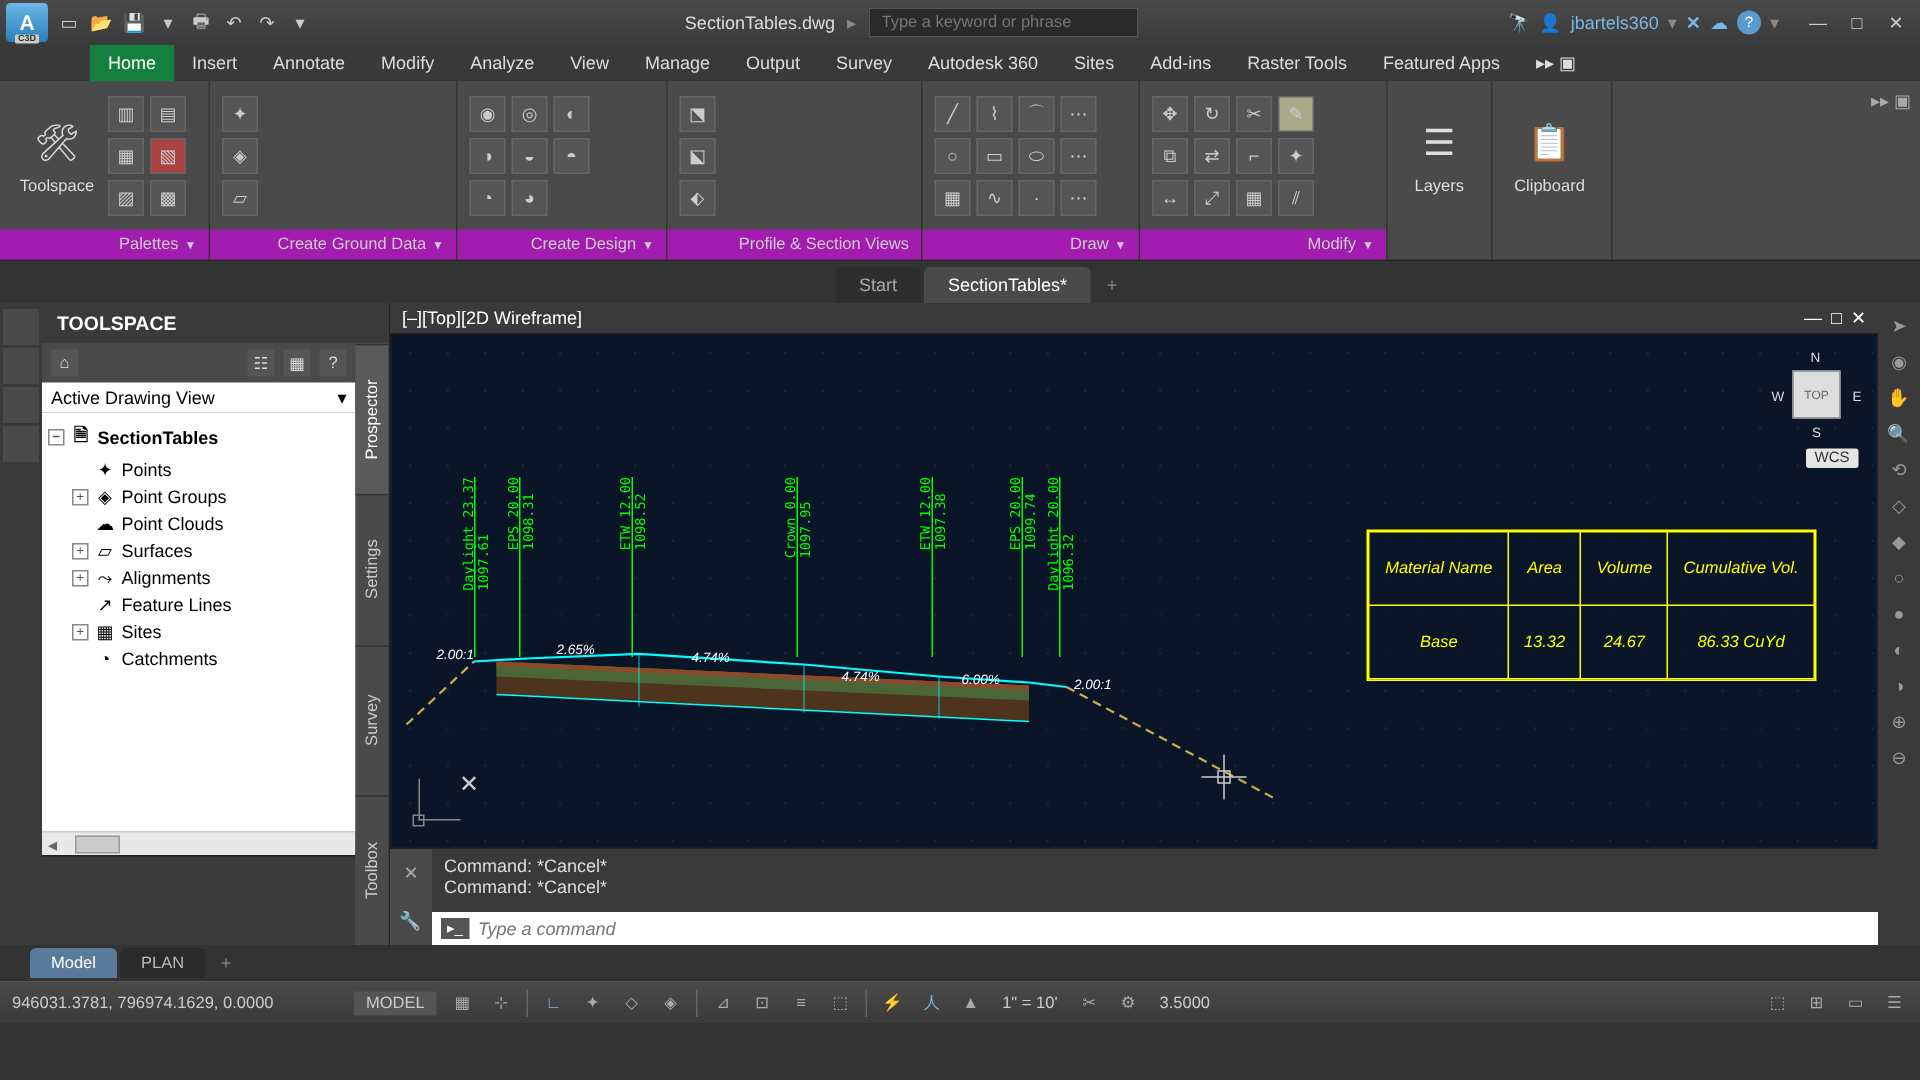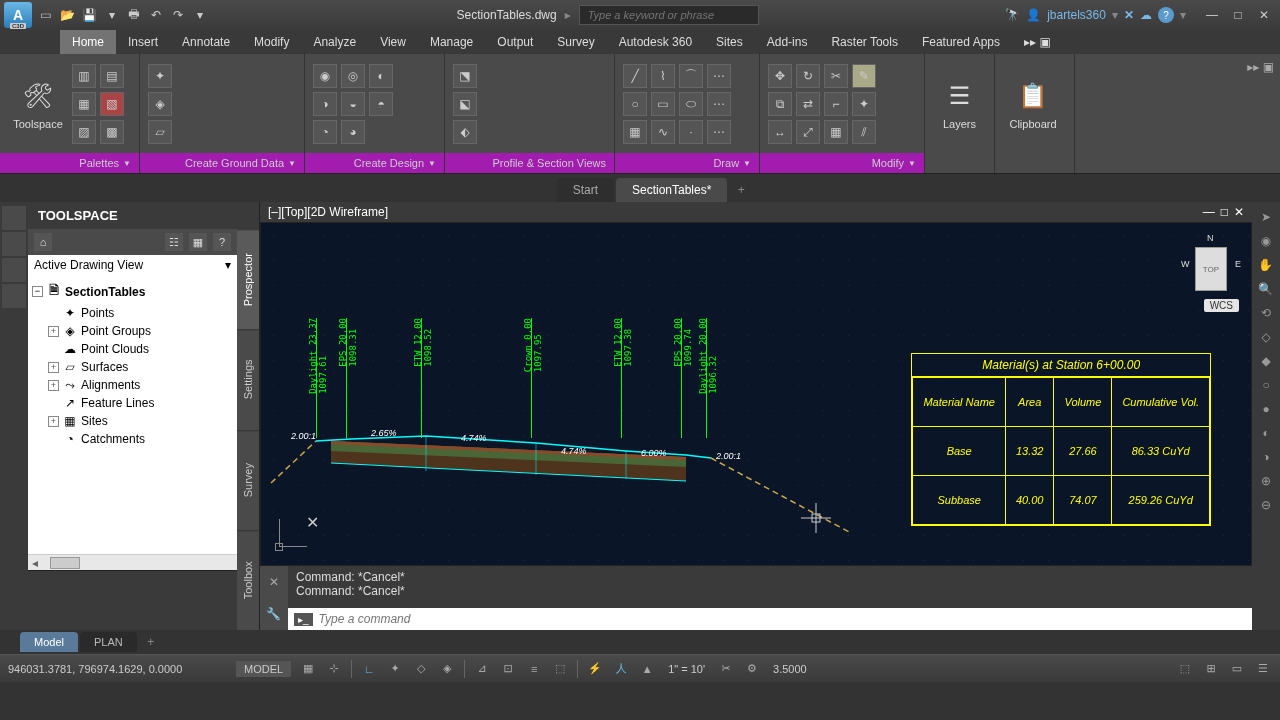--- a/index.html
+++ b/index.html
@@ -5,30 +5,30 @@
 * { margin:0; padding:0; box-sizing:border-box; font-family:"Segoe UI",Tahoma,sans-serif; }
 body { width:1280px; height:720px; background:#333; color:#ddd; overflow:hidden; font-size:12px; position:relative; }
 
 
 .titlebar { height:30px; background:linear-gradient(#4a4a4a,#3a3a3a); display:flex; align-items:center; padding:0 4px; }
 .app-icon { width:28px; height:26px; background:linear-gradient(#6bb8e8,#2a7fb8); border-radius:3px; margin-right:4px; display:flex; align-items:center; justify-content:center; font-size:14px; font-weight:bold; color:#fff; position:relative; }
 .app-icon::after { content:"C3D"; position:absolute; bottom:-1px; font-size:6px; background:#ccc; color:#333; padding:0 2px; border-radius:1px; }
 .qat { display:flex; gap:2px; align-items:center; }
 .qat-btn { width:20px; height:20px; display:flex; align-items:center; justify-content:center; color:#ccc; cursor:pointer; font-size:12px; }
 .title-center { flex:1; text-align:center; color:#ddd; font-size:12px; display:flex; align-items:center; justify-content:center; gap:8px; }
-.search-box { background:#2a2a2a; border:1px solid #555; padding:2px 8px; width:180px; height:20px; font-style:italic; color:#888; font-size:11px; }
+.search-box { background:#2a2a2a; border:1px solid #555; padding:2px 8px; width:180px; height:20px; color:#888; font-size:11px; }
 .title-right { display:flex; align-items:center; gap:6px; }
 .user-name { color:#7ab8e8; font-size:12px; }
 .winbtns { display:flex; gap:2px; margin-left:8px; }
 .winbtn { width:24px; height:20px; display:flex; align-items:center; justify-content:center; color:#ccc; cursor:pointer; }
 
 
 .menubar { height:24px; background:#393939; display:flex; align-items:stretch; padding-left:60px; }
 .menu-item { padding:0 12px; display:flex; align-items:center; color:#ddd; cursor:pointer; font-size:12px; }
-.menu-item.active { background:#737373; color:#fff; }
+.menu-item.active { background:#15803d; color:#fff; }
 
 
 .ribbon { height:120px; background:#4a4a4a; display:flex; border-bottom:1px solid #222; }
 .ribbon-panel { border-right:1px solid #333; display:flex; flex-direction:column; }
 .ribbon-body { flex:1; display:flex; align-items:center; padding:4px 8px; gap:4px; }
 .ribbon-label { height:20px; background:#a21caf; color:#ccc; font-size:11px; display:flex; align-items:center; justify-content:flex-end; padding:0 8px; cursor:pointer; }
 .ribbon-label .arrow { margin-left:4px; font-size:8px; }
 .big-btn { display:flex; flex-direction:column; align-items:center; justify-content:center; width:60px; height:80px; cursor:pointer; }
 .big-btn .icon { width:36px; height:36px; display:flex; align-items:center; justify-content:center; font-size:24px; }
 .big-btn .lbl { font-size:11px; color:#ddd; margin-top:4px; }
@@ -85,21 +85,21 @@
 .slope-label { position:absolute; color:#ccc; font-size:9px; font-style:italic; }
 
 
 .mat-table { position:absolute; right:40px; top:130px; border:1px solid #ff0; font-family:"Times New Roman",serif; font-style:italic; color:#ff0; font-size:11px; background:rgba(10,22,40,0.7); }
 .mat-table .mt-title { text-align:center; padding:4px 12px; border-bottom:1px solid #ff0; font-size:12px; }
 .mat-table table { border-collapse:collapse; }
 .mat-table td, .mat-table th { border:1px solid #ff0; padding:18px 10px; text-align:center; font-weight:normal; }
 
 
 .viewcube { position:absolute; top:10px; right:10px; width:60px; height:60px; }
-.vc-cube { position:absolute; top:14px; left:14px; width:32px; height:44px; background:#ddd; border:1px solid #999; display:flex; align-items:center; justify-content:center; font-size:8px; color:#666; cursor:pointer; }
+.vc-cube { position:absolute; top:14px; left:14px; width:32px; height:32px; background:#ddd; border:1px solid #999; display:flex; align-items:center; justify-content:center; font-size:8px; color:#666; cursor:pointer; }
 .vc-dir { position:absolute; color:#ddd; font-size:9px; }
 .wcs-badge { position:absolute; top:76px; right:12px; background:#e5e5e5; color:#333; padding:1px 6px; font-size:10px; border-radius:2px; }
 
 
 .right-strip { width:28px; background:#3a3a3a; display:flex; flex-direction:column; gap:2px; padding:4px 2px; }
 .right-strip div { height:22px; display:flex; align-items:center; justify-content:center; color:#999; cursor:pointer; font-size:12px; }
 
 
 .cmdarea { height:64px; background:#4a4a4a; display:flex; }
 .cmd-icons { width:28px; display:flex; flex-direction:column; align-items:center; justify-content:space-around; }
@@ -482,42 +482,35 @@
           <div class="grade-label" style="left: 110px; top: 205px; position: absolute; color: rgb(255, 255, 255); font-size: 9px; font-style: italic;">2.65%</div>
           <div class="grade-label" style="left: 200px; top: 210px; position: absolute; color: rgb(255, 255, 255); font-size: 9px; font-style: italic;">4.74%</div>
           <div class="grade-label" style="left: 300px; top: 223px; position: absolute; color: rgb(255, 255, 255); font-size: 9px; font-style: italic;">4.74%</div>
           <div class="grade-label" style="left: 380px; top: 225px; position: absolute; color: rgb(255, 255, 255); font-size: 9px; font-style: italic;">6.00%</div>
           <div class="slope-label" style="left: 455px; top: 228px; position: absolute; color: rgb(255, 255, 255); font-size: 9px; font-style: italic;">2.00:1</div>
         </div>
 
       <div style="position:absolute;left:45px;top:290px;color:#ccc;font-size:16px">✕</div>
 
       <div class="mat-table">
-        <div class="mt-title">Material(s) at Station 6+00.00</div>
         <table>
             <thead>
               <tr id="mt-head">
                 <th>Material Name</th>
                 <th>Area</th>
                 <th>Volume</th>
                 <th>Cumulative Vol.</th>
               </tr>
             </thead>
             <tbody id="mt-body">
               <tr>
                 <td>Base</td>
                 <td>13.32</td>
-                <td>27.66</td>
+                <td>24.67</td>
                 <td>86.33 CuYd</td>
-              </tr>
-              <tr>
-                <td>Subbase</td>
-                <td>40.00</td>
-                <td>74.07</td>
-                <td>259.26 CuYd</td>
               </tr>
             </tbody>
           </table>
       </div>
 
       <div class="viewcube">
         <div class="vc-dir" style="top:0;left:26px">N</div>
         <div class="vc-dir" style="top:26px;left:0">W</div>
         <div class="vc-dir" style="top:26px;right:0">E</div>
         <div class="vc-dir" style="bottom:0;left:27px">S</div>

